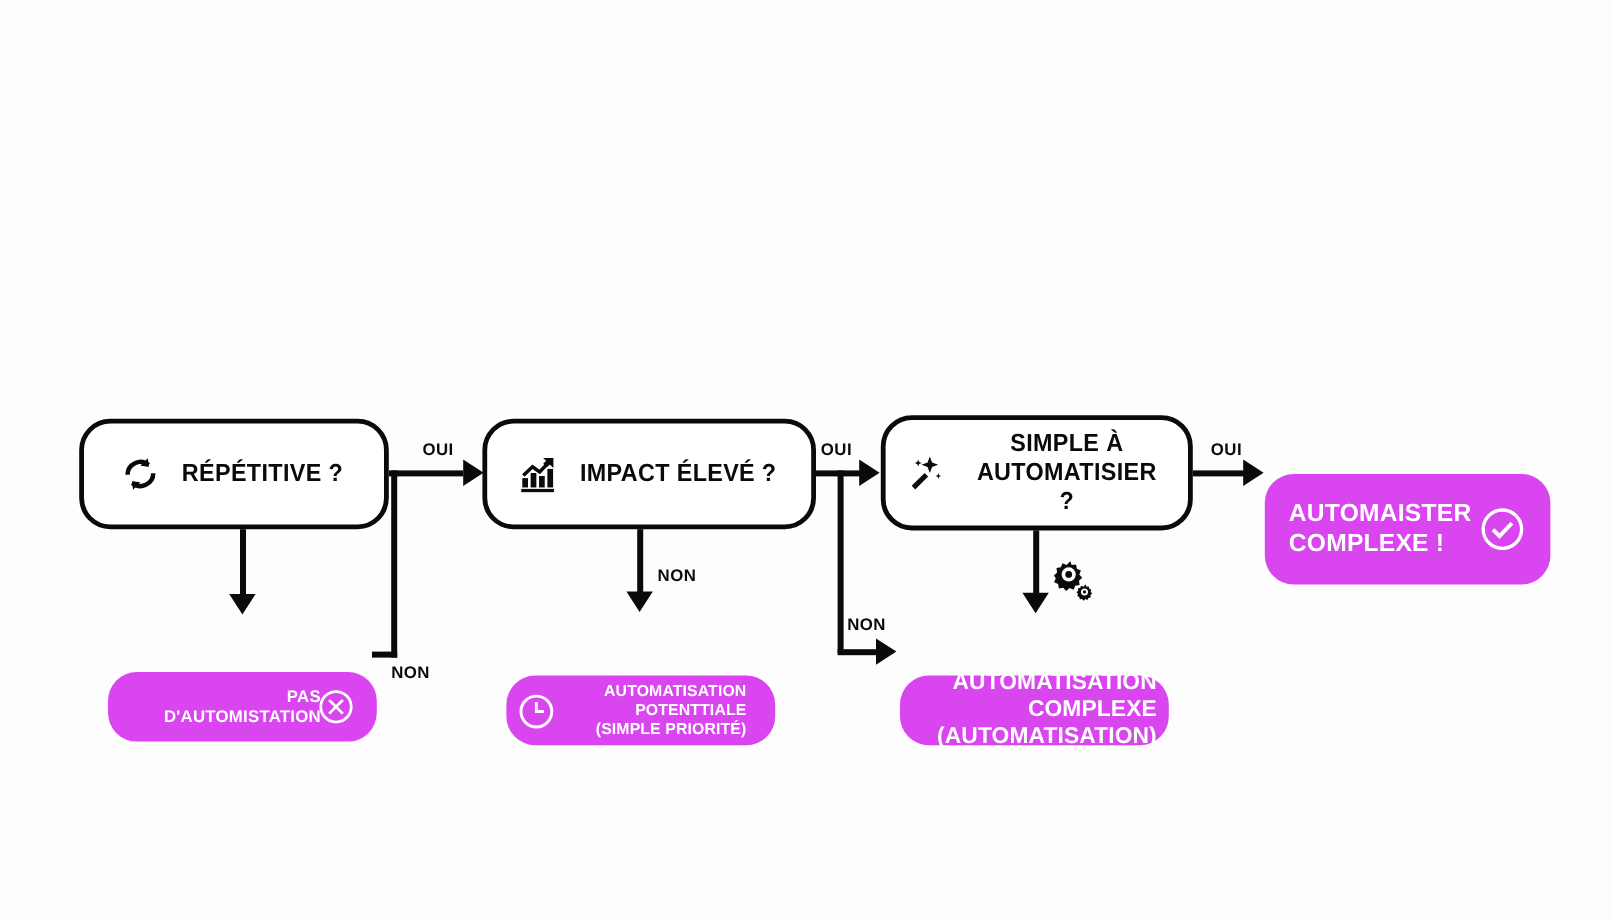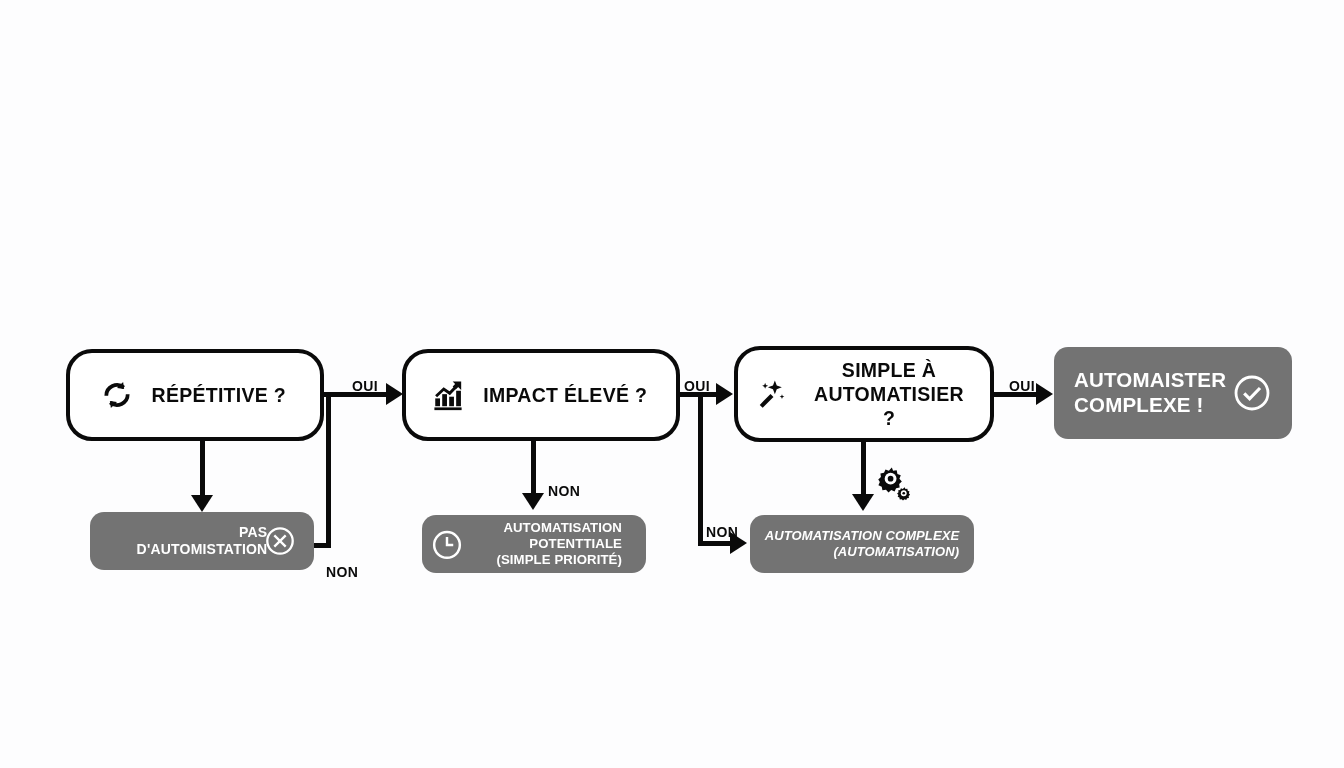--- a/index.html
+++ b/index.html
@@ -59,23 +59,24 @@
   .node-q .node-label {
     font-size: 20.5px;
     font-weight: 700;
     letter-spacing: 0.3px;
     line-height: 1.18;
     text-align: center;
     color: #0a0a0a;
     transform: scaleX(0.95);
   }
   .node-dark {
-    background: #737373;
-    border-radius: 14px;
+    background: #d946ef;
+    border-radius: 24px;
     color: #ffffff;
+    margin-top: 48px;
   }
   .node-dark .node-label {
     color: #ffffff;
     font-weight: 700;
     text-align: right;
     line-height: 1.2;
   }
 
   
   #node-repetitive   { left: 66px;  top: 349px; width: 258px; height: 92px; }
@@ -84,21 +85,21 @@
   #node-automate-now { left: 1054px; top: 347px; width: 238px; height: 92px;
                        justify-content: space-between; padding: 0 20px 0 20px; }
   #node-automate-now .node-label { font-size: 20.5px; letter-spacing: 0.2px; text-align: left; }
 
   #node-no-automation   { left: 90px;  top: 512px; width: 224px; height: 58px;
                           justify-content: center; padding: 0 14px; }
   #node-no-automation .node-label { font-size: 14px; letter-spacing: 0.2px; }
   #node-potential       { left: 422px; top: 515px; width: 224px; height: 58px; padding: 0 24px; }
   #node-potential .node-label { font-size: 13.2px; letter-spacing: 0.1px; }
   #node-complex         { left: 750px; top: 515px; width: 224px; height: 58px; padding: 0 10px; }
-  #node-complex .node-label { font-size: 13px; letter-spacing: 0.1px; font-style: italic; }
+  #node-complex .node-label { font-size: 19px; letter-spacing: 0.1px; }
 
   
   .icon { display: block; flex: 0 0 auto; }
   .icon-refresh { width: 34px; height: 34px; }
   .icon-chart   { width: 34px; height: 34px; }
   .icon-wand    { width: 36px; height: 36px; }
   .icon-check   { width: 40px; height: 40px; }
   .icon-xmark   { position: absolute; right: 18px; top: 50%; margin-top: -16px;
                   width: 32px; height: 32px; }
   .icon-clock   { position: absolute; left: 8px; top: 50%; margin-top: -17px;
@@ -122,21 +123,20 @@
     border-top: 17px solid #0a0a0a;
   }
 
   .edge-label {
     position: absolute;
     font-size: 14px;
     font-weight: 700;
     letter-spacing: 0.4px;
     color: #0a0a0a;
     white-space: nowrap;
-    margin-top: 12px;
   }
 </style>
 </head>
 <body>
 
 <div id="page">
 
 
   <div class="ln ln-h" style="left:324px; top:392px; width:62px;"></div>
   <div class="arrow arrow-r" style="left:386px; top:383px;"></div>

